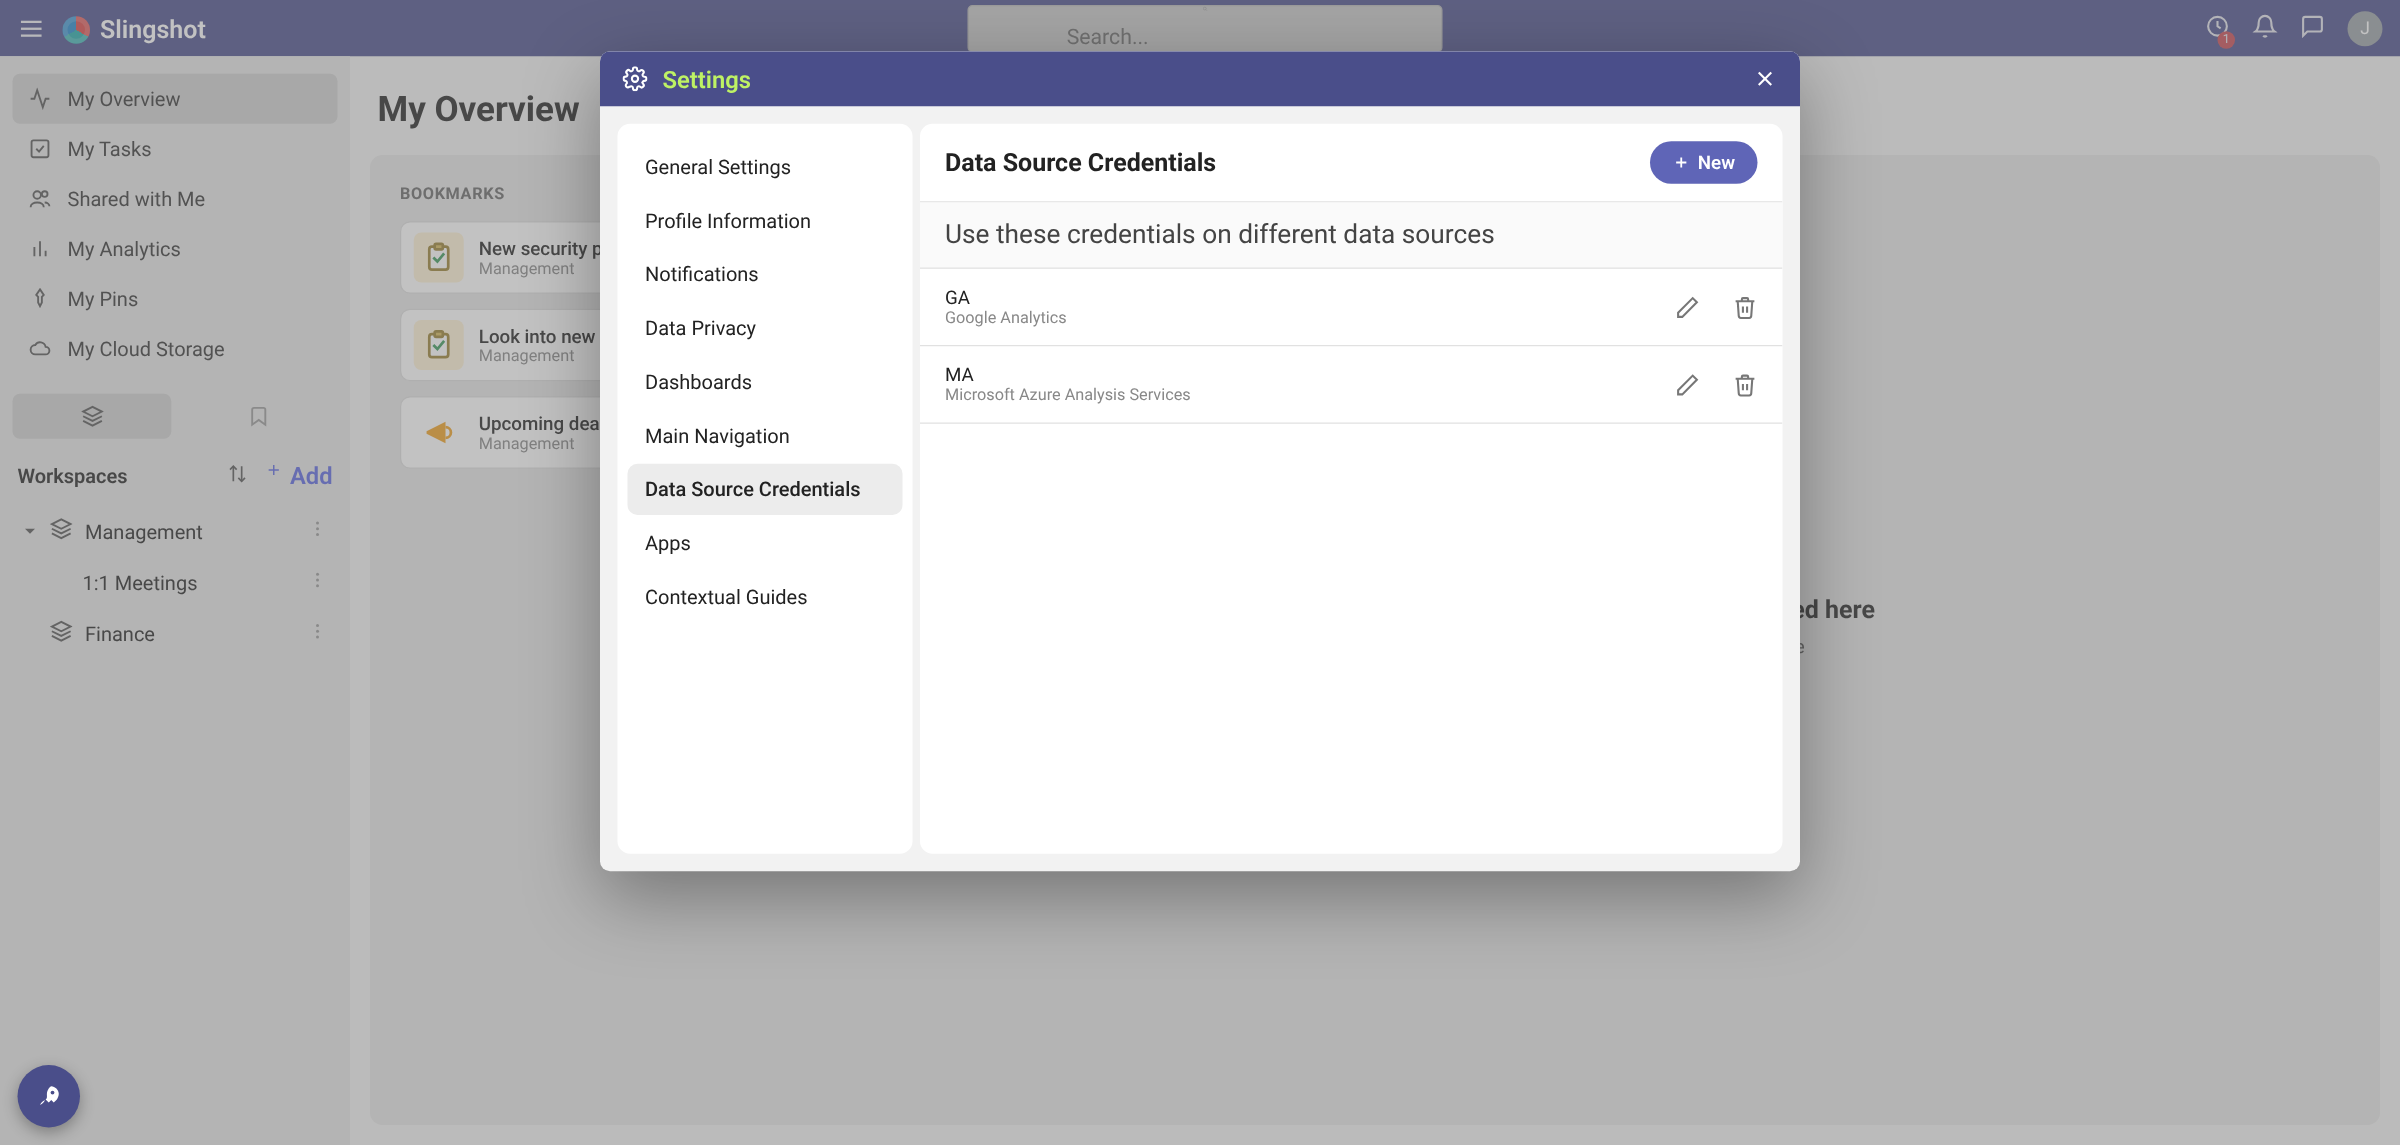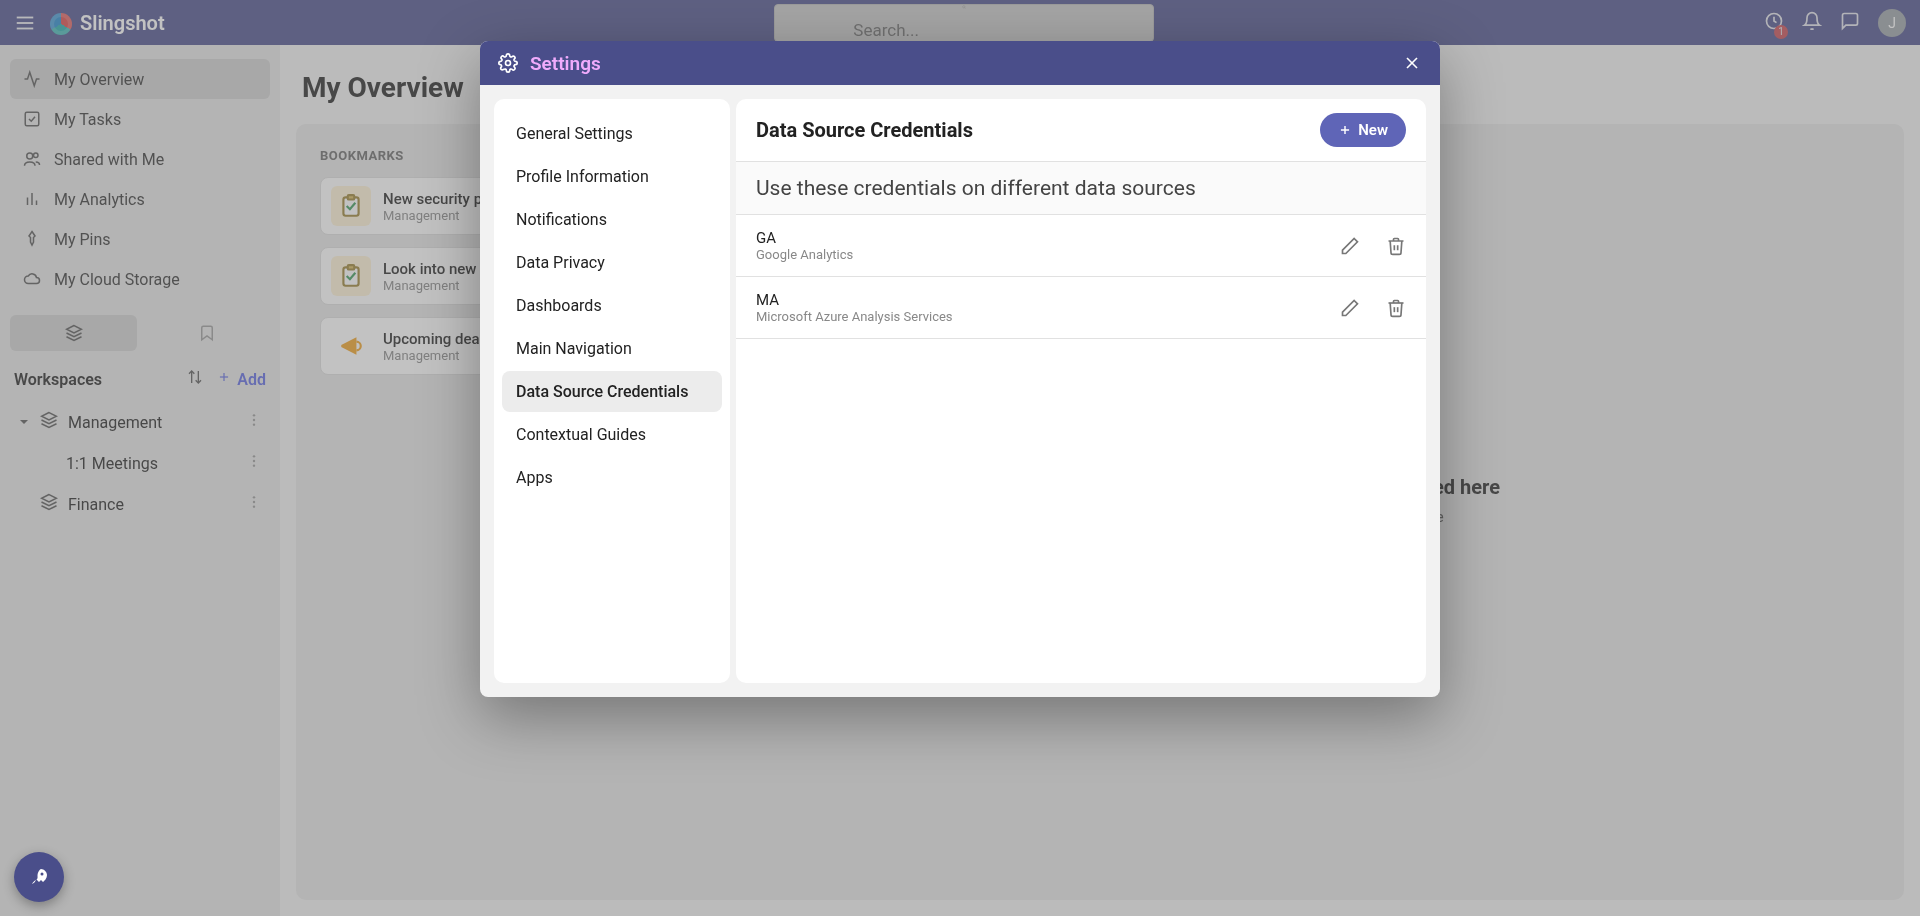--- a/index.html
+++ b/index.html
@@ -40,21 +40,21 @@
   .nav-item{display:flex;align-items:center;gap:12px;padding:10px 12px;border-radius:6px;font-size:16px;color:#333;cursor:pointer;}
   .nav-item.active{background:#cfcfcf;}
   .nav-icon{width:20px;height:20px;display:flex;align-items:center;justify-content:center;color:#555;}
 
   .sidebar-tabs{display:flex;gap:6px;margin:14px 0 6px 0;}
   .sidebar-tab{flex:1;height:36px;border-radius:6px;display:flex;align-items:center;justify-content:center;background:transparent;cursor:pointer;}
   .sidebar-tab.active{background:#cfcfcf;}
 
   .ws-header{display:flex;align-items:center;padding:10px 4px;font-weight:600;font-size:16px;}
   .ws-header .spacer{flex:1;}
-  .ws-add{color:var(--accent);font-size:16px;display:flex;align-items:flex-start;gap:6px;cursor:pointer;}
+  .ws-add{color:var(--accent);font-size:19px;display:flex;align-items:flex-start;gap:6px;cursor:pointer;}
   .ws-item{display:flex;align-items:center;gap:10px;padding:10px 8px;font-size:16px;cursor:pointer;}
   .ws-item.sub{padding-left:56px;text-align:right;}
   .ws-item .dots{margin-left:auto;opacity:.6;cursor:pointer;}
 
   .main{flex:1;padding:16px;display:flex;flex-direction:column;min-width:0;}
   .page-title{font-size:28px;font-weight:700;padding:10px 6px 20px 6px;}
   .overview-card{flex:1;background:var(--panel);border-radius:10px;padding:24px;display:flex;gap:40px;}
   .bookmarks-col{width:360px;}
   .col-heading{font-size:13px;font-weight:700;letter-spacing:.5px;color:#666;margin-bottom:14px;}
   .bk-row{display:flex;align-items:center;gap:12px;background:#fff;border:1px solid #ddd;border-radius:8px;padding:8px 10px;margin-bottom:12px;}
@@ -64,21 +64,21 @@
   .bk-text{display:flex;flex-direction:column;overflow:hidden;}
   .bk-title{font-size:15px;font-weight:500;white-space:nowrap;overflow:hidden;text-overflow:ellipsis;}
   .bk-sub{font-size:13px;color:#888;white-space:nowrap;overflow:hidden;text-overflow:ellipsis;}
   .assist-col{flex:1;display:flex;flex-direction:column;align-items:center;justify-content:center;text-align:center;color:#555;}
   .assist-title{font-size:20px;font-weight:700;color:#222;margin-bottom:8px;}
   .assist-text{font-size:15px;max-width:300px;line-height:1.4;}
 
   
   .overlay{position:absolute;inset:0;background:rgba(120,120,120,.45);display:flex;align-items:flex-start;justify-content:center;pointer-events:auto;}
   .modal{width:960px;margin-top:41px;border-radius:8px;overflow:hidden;box-shadow:0 20px 60px rgba(0,0,0,.35);display:flex;flex-direction:column;background:#f2f2f2;}
-  .modal-header{background:var(--brand);color:#f0abfc;display:flex;align-items:center;padding:0 18px;height:44px;gap:12px;}
+  .modal-header{background:var(--brand);color:#bef264;display:flex;align-items:center;padding:0 18px;height:44px;gap:12px;}
   .modal-title{font-size:19px;font-weight:600;}
   .modal-close{margin-left:auto;cursor:pointer;display:flex;}
   .modal-body{display:flex;gap:6px;padding:14px;height:612px;}
   .settings-nav{width:236px;background:#fff;border-radius:10px;padding:14px 8px;display:flex;flex-direction:column;gap:2px;}
   .set-item{padding:11px 14px;border-radius:8px;font-size:16px;cursor:pointer;}
   .set-item.active{background:#ececec;font-weight:500;}
   .settings-content{flex:1;background:#fff;border-radius:10px;display:flex;flex-direction:column;overflow:hidden;}
   .content-head{display:flex;align-items:center;padding:14px 20px;border-bottom:1px solid var(--border);}
   .content-title{font-size:20px;font-weight:700;}
   .new-btn{margin-left:auto;background:var(--brand-light);color:#fff;border:none;border-radius:18px;padding:8px 18px;font-size:15px;font-weight:600;display:flex;align-items:center;gap:6px;cursor:pointer;}
@@ -350,22 +350,22 @@
     </div>
     <div class="modal-body">
       <div class="settings-nav" id="settings-nav">
           <div class="set-item">General Settings</div>
           <div class="set-item">Profile Information</div>
           <div class="set-item">Notifications</div>
           <div class="set-item">Data Privacy</div>
           <div class="set-item">Dashboards</div>
           <div class="set-item">Main Navigation</div>
           <div class="set-item active">Data Source Credentials</div>
+          <div class="set-item">Apps</div>
           <div class="set-item">Contextual Guides</div>
-          <div class="set-item">Apps</div>
         </div>
       <div class="settings-content">
         <div class="content-head">
           <span class="content-title">Data Source Credentials</span>
           <button class="new-btn">
             <svg width="14" height="14" viewBox="0 0 24 24" fill="none" stroke="#fff" stroke-width="2.5">
                 <line x1="12" y1="5" x2="12" y2="19"></line>
                 <line x1="5" y1="12" x2="19" y2="12"></line>
               </svg>
             <span>New</span>

